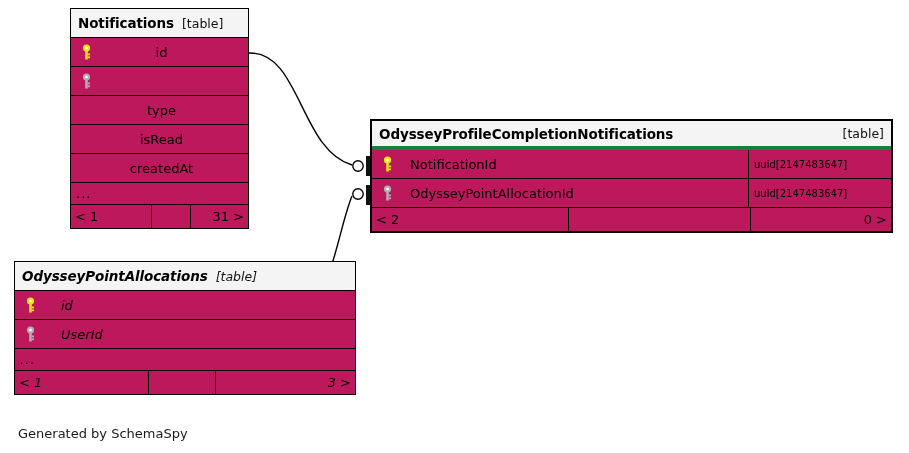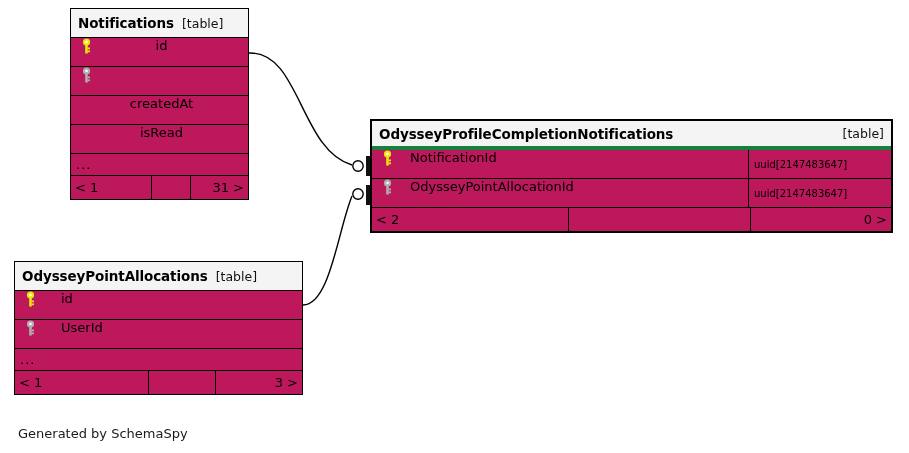--- a/index.html
+++ b/index.html
@@ -35,21 +35,21 @@
     letter-spacing:-0.1px;
   }
   .e-tag{
     font-size:12.5px;color:#111;margin-left:8px;
   }
   .e-tag.right{margin-left:auto;}
 
   .e-row{
     height:29px;
     border-bottom:1px solid #000;
-    display:flex;align-items:flex-start;
+    display:flex;align-items:center;
     box-sizing:border-box;
     position:relative;
     white-space:nowrap;
   }
   .thick > .e-row{border-bottom:1.6px solid #000;}
   .e-row:last-child{border-bottom:none;}
 
   .keycell{
     width:30px;min-width:30px;
     display:flex;align-items:center;justify-content:center;
@@ -143,29 +143,33 @@
         <svg class="key" width="11" height="17" viewBox="0 0 11 17">
           <circle cx="5.5" cy="4" r="3.6" fill="#b0b0b0"></circle>
           <circle cx="5.5" cy="4" r="1.3" fill="#ffffff"></circle>
           <rect x="4.2" y="6.5" width="2.6" height="9" fill="#b0b0b0"></rect>
           <rect x="6.8" y="9.5" width="2.2" height="1.8" fill="#b0b0b0"></rect>
           <rect x="6.8" y="12.4" width="2.2" height="1.8" fill="#b0b0b0"></rect>
         </svg>
       </span>
     </div>
 
+    <div class="e-row">
+      <span class="keycell"></span>
+      <span class="colname center">type</span>
+    </div>
+
+    <div class="e-row">
+      <span class="keycell"></span>
+      <span class="colname center">isRead</span>
+    </div>
 
     <div class="e-row">
       <span class="keycell"></span>
       <span class="colname center">createdAt</span>
-    </div>
-
-    <div class="e-row">
-      <span class="keycell"></span>
-      <span class="colname center">isRead</span>
     </div>
 
     <div class="e-ellipsis">...</div>
 
     <div class="e-footer">
       <div class="f-cell" style="width:80px;">&lt; 1</div>
       <div class="f-cell mid" style="width:40px;"></div>
       <div class="f-cell right" style="flex:1;">31 &gt;</div>
     </div>
   </div>
@@ -204,21 +208,21 @@
       <span class="typecell" style="width:143px;">uuid[2147483647]</span>
     </div>
 
     <div class="e-footer">
       <div class="f-cell" style="width:196px;">&lt; 2</div>
       <div class="f-cell mid" style="width:183px;"></div>
       <div class="f-cell right" style="flex:1;">0 &gt;</div>
     </div>
   </div>
 
-  <div class="entity" style="left:14px;top:261px;width:289px;">
+  <div class="entity" style="left:14px;top:261px;width:342px;font-style:italic;">
     <div class="e-header">
       <span class="e-title">OdysseyPointAllocations</span>
       <span class="e-tag">[table]</span>
     </div>
 
     <div class="e-row">
       <span class="keycell">
         <svg class="key" width="11" height="17" viewBox="0 0 11 17">
           <circle cx="5.5" cy="4" r="3.6" fill="#e8e80c"></circle>
           <circle cx="5.5" cy="4" r="1.3" fill="#ffffff"></circle>

